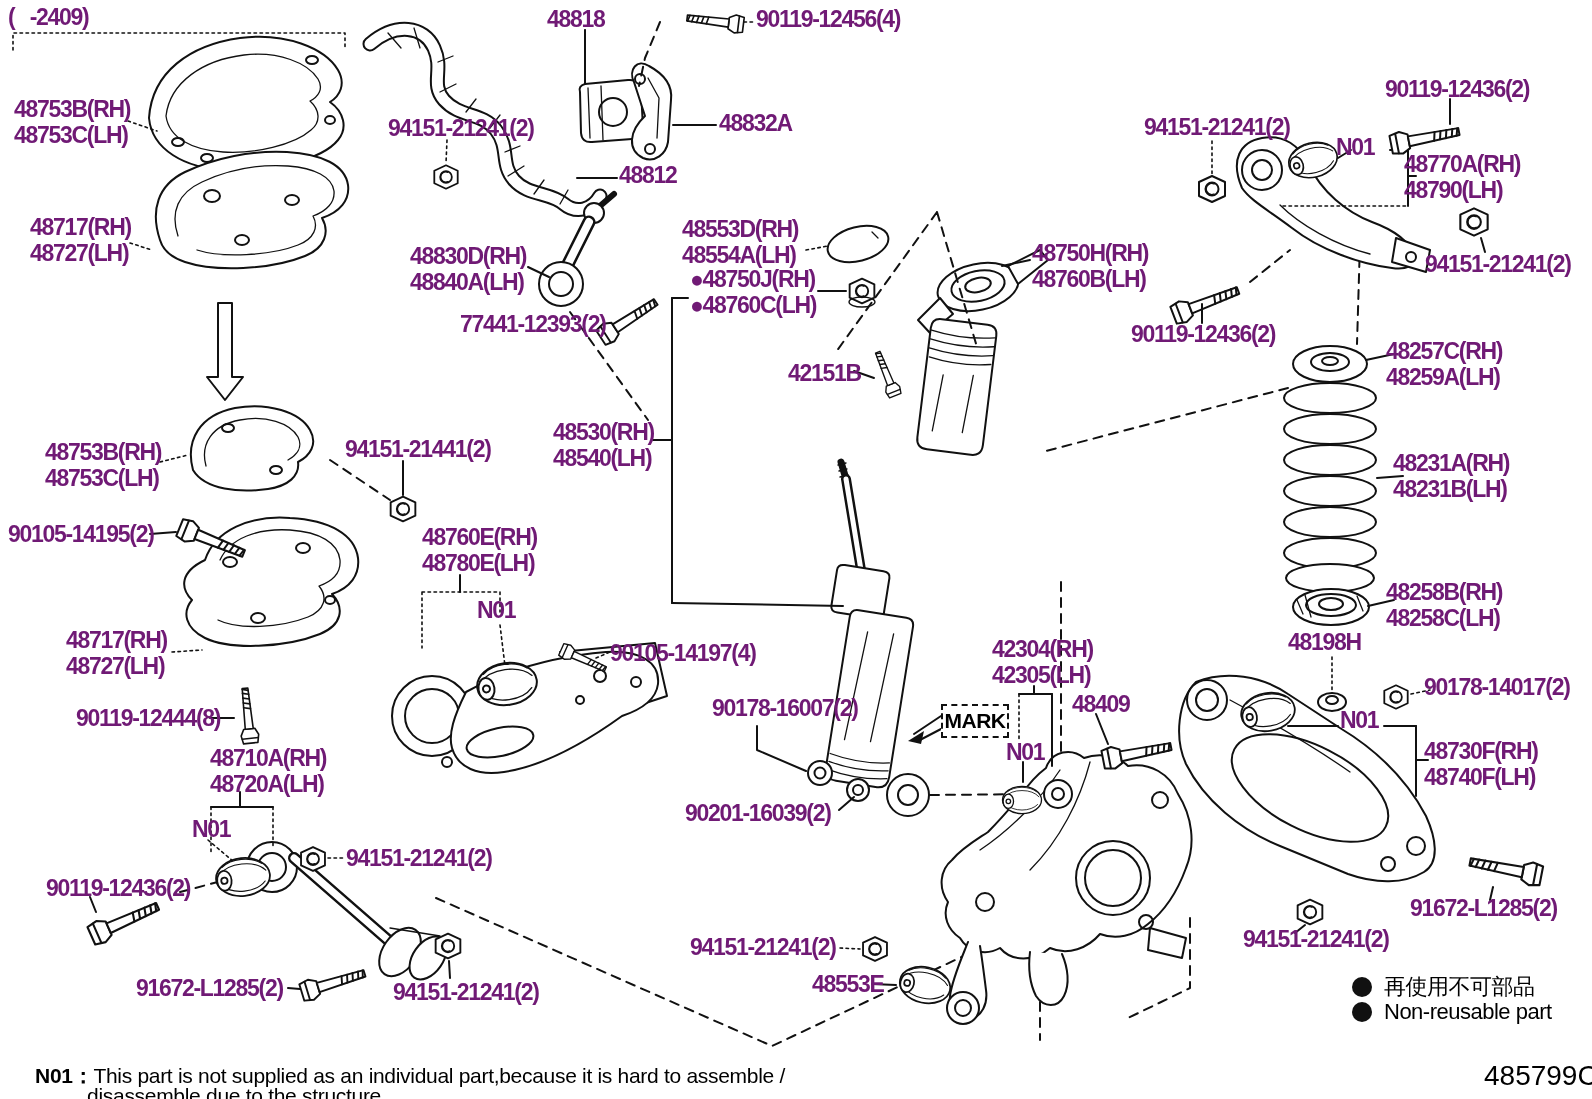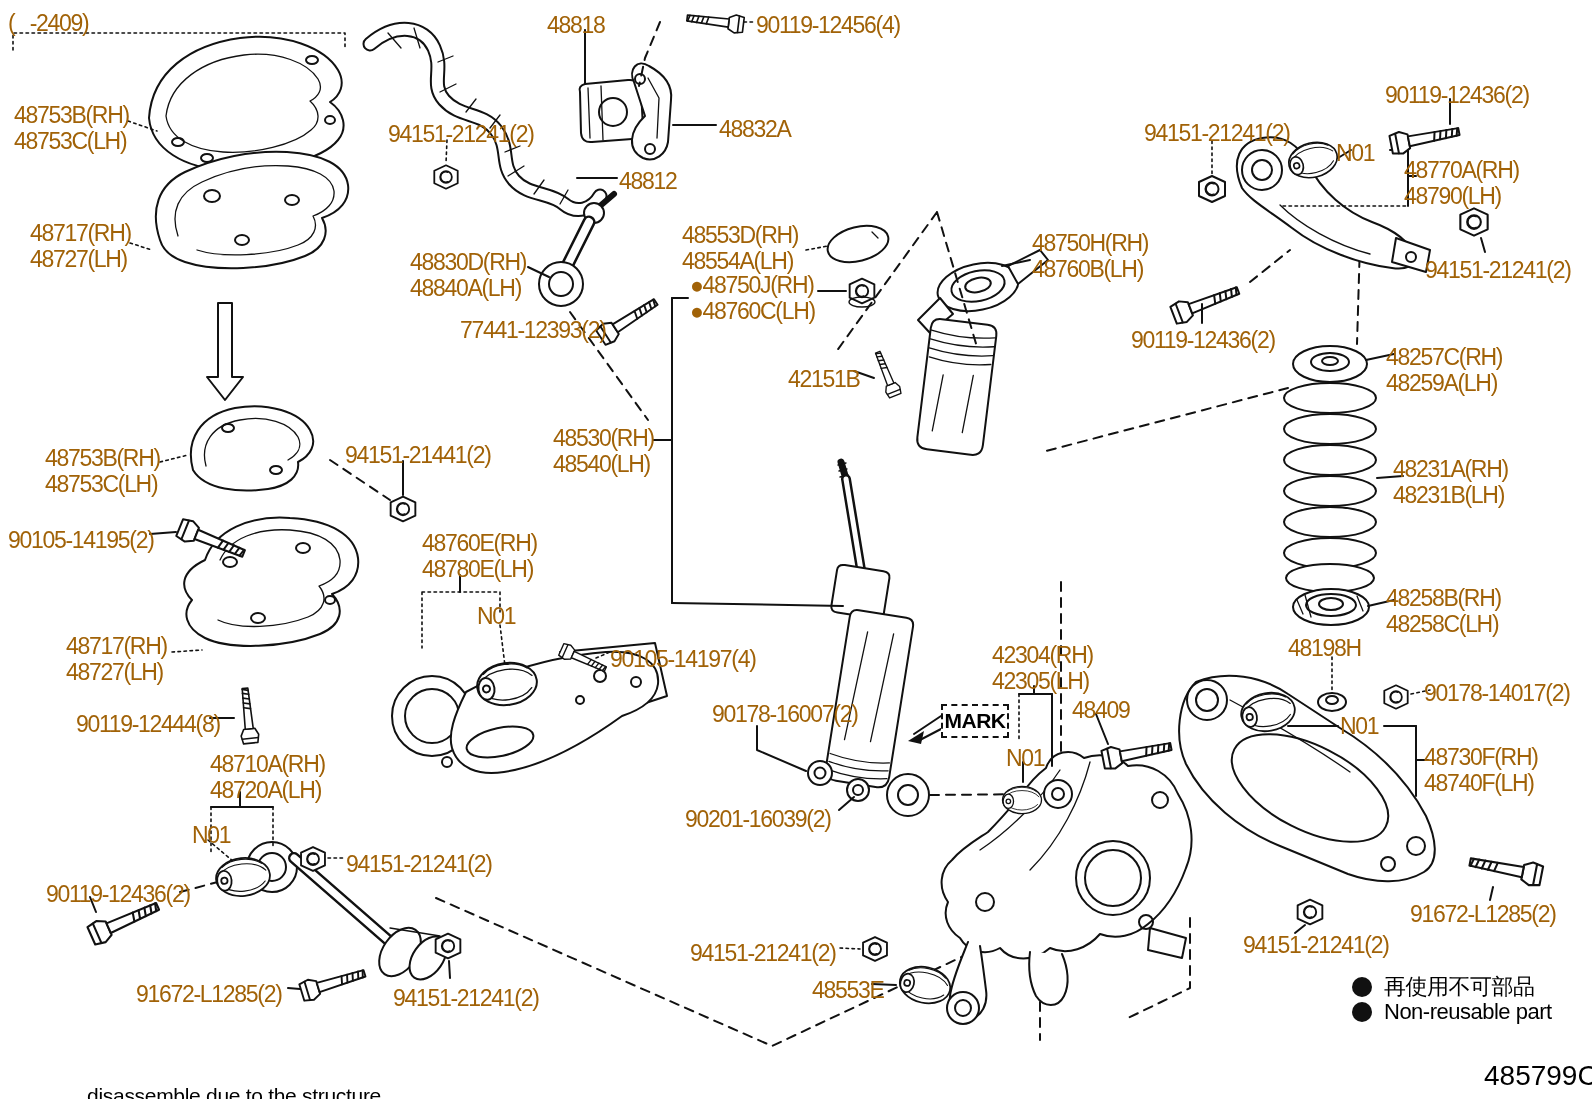--- a/index.html
+++ b/index.html
@@ -8,22 +8,22 @@
   #art{position:absolute;left:0;top:0;}
   #art *{stroke:#111;stroke-width:2;fill:none;stroke-linecap:round;stroke-linejoin:round;}
   #art .f{fill:#fff;}
   #art .k{fill:#111;stroke:none;}
   #art .thin{stroke-width:1.3;}
   #art .thick{stroke-width:15;}
   #art .tube{stroke:#fff;stroke-width:11;}
   #art .d{stroke-dasharray:9,7;}
   #art .dt{stroke-dasharray:2.5,3.5;stroke-width:1.6;}
   #labels-layer{position:absolute;inset:0;}
-  .plabel{position:absolute;font-weight:normal;font-size:23px;line-height:26px;
-          letter-spacing:-1.3px;white-space:pre;color:#a16207;margin-top:6px;}
+  .plabel{position:absolute;font-weight:bold;font-size:23px;line-height:26px;
+          letter-spacing:-1.3px;white-space:pre;color:#701a75;}
   .mark-box{position:absolute;left:941px;top:704px;width:64px;height:30px;
             border:2px dashed #111;display:flex;align-items:center;justify-content:center;
             font-weight:bold;font-size:21px;letter-spacing:-0.5px;background:#fff;text-align:right;}
   .legend-row{position:absolute;display:flex;align-items:center;gap:12px;
               font-size:22px;letter-spacing:-0.5px;}
   .legend-dot{width:20px;height:20px;border-radius:50%;background:#111;flex:0 0 auto;}
   .note-row{position:absolute;font-size:21px;letter-spacing:-0.3px;white-space:pre;}
   .note-code{font-weight:bold;}
   .doc-code{position:absolute;left:1484px;top:1060px;font-size:28px;letter-spacing:0;}
 </style>
@@ -454,21 +454,21 @@
       <div class="plabel" style="left: 756px; top: 6px;"><div>90119-12456(4)</div></div>
       <div class="plabel" style="left: 14px; top: 96px;"><div>48753B(RH)</div><div>48753C(LH)</div></div>
       <div class="plabel" style="left: 719px; top: 110px;"><div>48832A</div></div>
       <div class="plabel" style="left: 388px; top: 115px;"><div>94151-21241(2)</div></div>
       <div class="plabel" style="left: 619px; top: 162px;"><div>48812</div></div>
       <div class="plabel" style="left: 30px; top: 214px;"><div>48717(RH)</div><div>48727(LH)</div></div>
       <div class="plabel" style="left: 410px; top: 243px;"><div>48830D(RH)</div><div>48840A(LH)</div></div>
       <div class="plabel" style="left: 682px; top: 216px;"><div>48553D(RH)</div><div>48554A(LH)</div></div>
       <div class="plabel" style="left: 690px; top: 266px;"><div>●48750J(RH)</div><div>●48760C(LH)</div></div>
       <div class="plabel" style="left: 460px; top: 311px;"><div>77441-12393(2)</div></div>
-      <div class="plabel" style="left: 1032px; top: 224px;"><div>48750H(RH)</div><div>48760B(LH)</div></div>
+      <div class="plabel" style="left: 1032px; top: 240px;"><div>48750H(RH)</div><div>48760B(LH)</div></div>
       <div class="plabel" style="left: 1144px; top: 114px;"><div>94151-21241(2)</div></div>
       <div class="plabel" style="left: 1385px; top: 76px;"><div>90119-12436(2)</div></div>
       <div class="plabel" style="left: 1336px; top: 134px;"><div>N01</div></div>
       <div class="plabel" style="left: 1404px; top: 151px;"><div>48770A(RH)</div><div>48790(LH)</div></div>
       <div class="plabel" style="left: 1425px; top: 251px;"><div>94151-21241(2)</div></div>
       <div class="plabel" style="left: 1131px; top: 321px;"><div>90119-12436(2)</div></div>
       <div class="plabel" style="left: 1386px; top: 338px;"><div>48257C(RH)</div><div>48259A(LH)</div></div>
       <div class="plabel" style="left: 788px; top: 360px;"><div>42151B</div></div>
       <div class="plabel" style="left: 1393px; top: 450px;"><div>48231A(RH)</div><div>48231B(LH)</div></div>
       <div class="plabel" style="left: 553px; top: 419px;"><div>48530(RH)</div><div>48540(LH)</div></div>
@@ -508,19 +508,22 @@
 
 <div class="legend-row" style="left:1352px;top:972px;">
   <span class="legend-dot"></span>
   <span>再使用不可部品</span>
 </div>
 <div class="legend-row" style="left:1352px;top:999px;">
   <span class="legend-dot"></span>
   <span>Non-reusable part</span>
 </div>
 
+<div class="note-row" style="left:24px;top:1038px;">
+  <span class="note-code">N01：</span><span>This part is not supplied as an individual part,because it is hard to assemble /</span>
+</div>
 <div class="note-row" style="left:76px;top:1060px;">
   <span>disassemble due to the structure</span>
 </div>
 
 <div class="doc-code">485799C</div>
 
 </div>
 
 </body></html>

